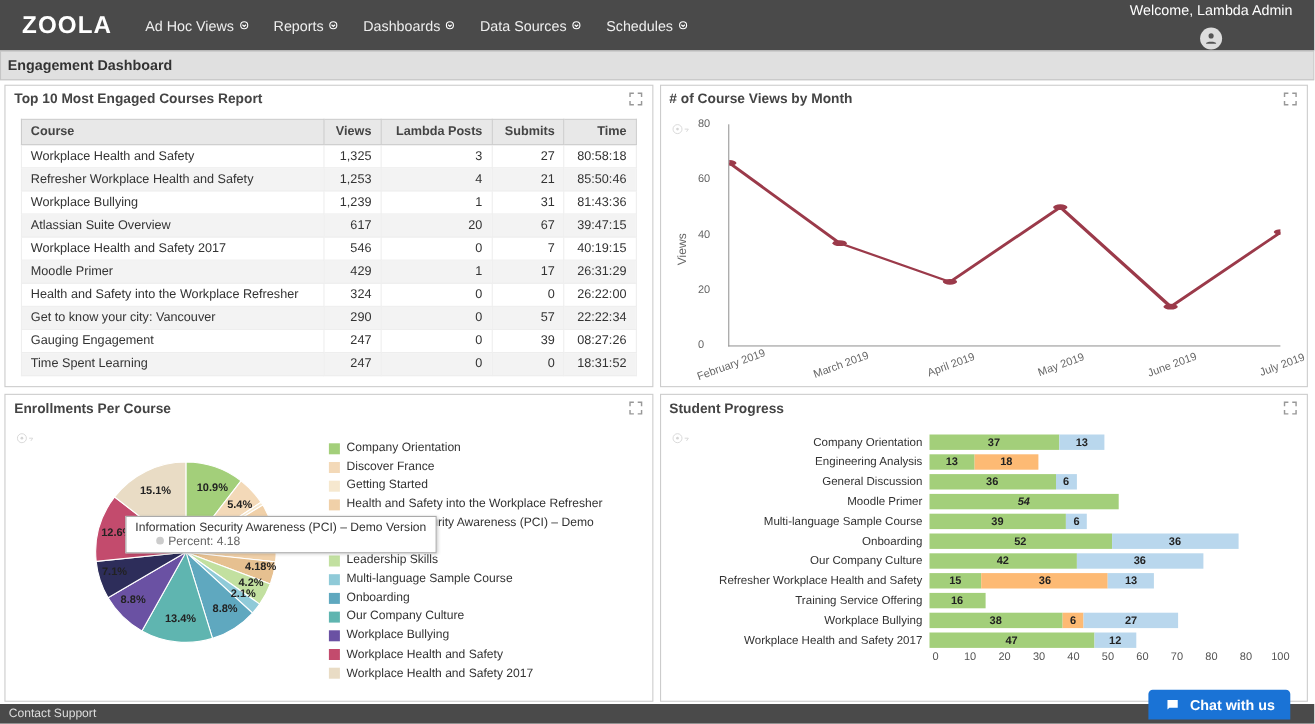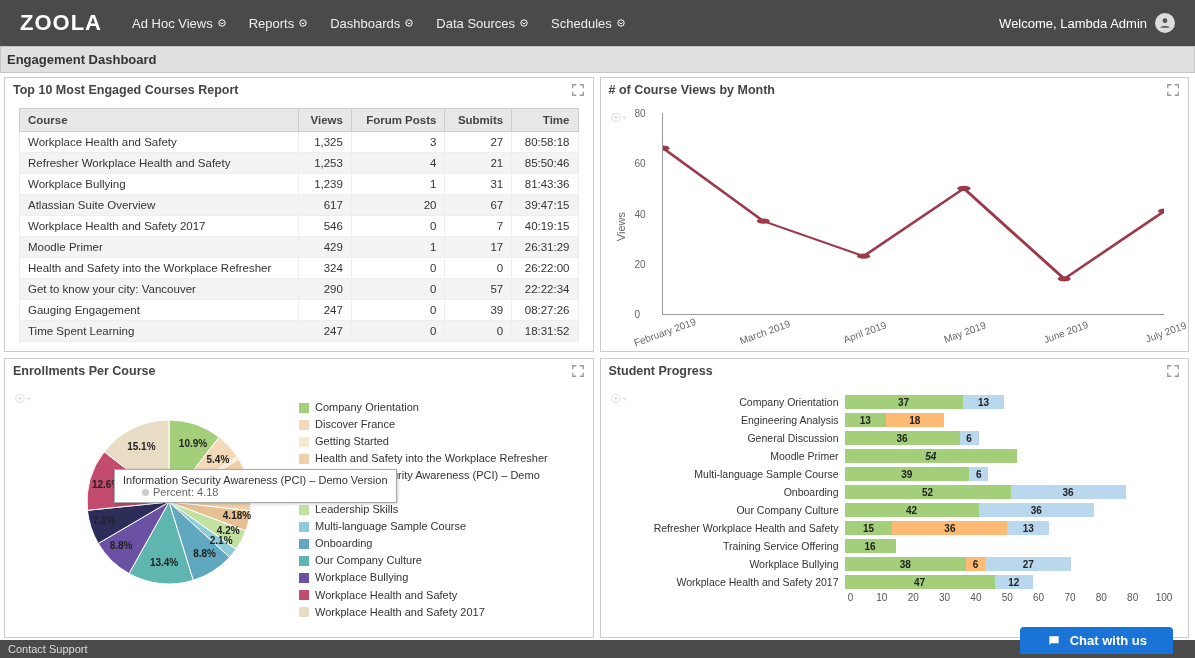--- a/index.html
+++ b/index.html
@@ -18,21 +18,21 @@
     color: #fff;
     height: 46px;
     display: flex;
     align-items: center;
     padding: 0 20px;
   }
   .logo { font-size: 22px; font-weight: bold; letter-spacing: 1px; margin-right: 30px; }
   .nav-items { display: flex; gap: 22px; flex: 1; }
   .nav-item { color: #eee; font-size: 13px; cursor: pointer; display: flex; align-items: center; gap: 4px; }
   .nav-item svg { width: 10px; height: 10px; }
-  .welcome { display: flex; align-items: center; gap: 8px; font-size: 13px; }
+  .welcome { display: flex; align-items: center; gap: 8px; font-size: 13px; flex-direction: column; }
   .welcome .acct { width: 20px; height: 20px; border-radius: 50%; background: #ddd; display: inline-flex; align-items:center; justify-content:center;}
   
   .titlebar {
     background: #e0e0e0;
     border: 1px solid #c5c5c5;
     padding: 5px 6px;
     font-weight: bold;
     font-size: 13px;
     color: #333;
   }
@@ -97,21 +97,21 @@
   .seg { height:100%; display:flex; align-items:center; justify-content:center; font-size:10px; color:#222; font-weight:bold;}
   .seg.a { background:#a3cf7a;}
   .seg.b { background:#fdba74;}
   .seg.c { background:#b9d7ed;}
   .sbar-axis { display:flex; margin-left:206px; font-size:10px; color:#555; position:relative; height:14px;}
   .sbar-axis span { position:absolute; transform:translateX(-50%);}
   
   .footer { position:absolute; left:0; right:0; bottom:0; background:#4a4a4a; color:#ddd; font-size:11px; padding:3px 8px;}
   .chatbtn {
     position:absolute; right:22px; bottom:4px; background:#1a73d6; color:#fff;
-    padding:6px 26px; border-radius:4px 4px 0 0; font-size:13px; font-weight:bold;
+    padding:6px 14px; border-radius:4px 4px 0 0; font-size:13px; font-weight:bold;
     display:flex; align-items:center; gap:8px; cursor:pointer;
   }
 </style>
 </head>
 <body>
 
 <div class="topnav">
   <div class="logo"><span>ZOOLA</span></div>
   <div class="nav-items">
     <div class="nav-item">
@@ -175,21 +175,21 @@
             <path d="M2 6 L2 2 L6 2 M10 2 L14 2 L14 6 M14 10 L14 14 L10 14 M6 14 L2 14 L2 10" fill="none" stroke="#555" stroke-width="1.5"></path>
           </svg>
       </span>
     </div>
     <div class="panel-body">
       <table class="data">
         <thead>
             <tr id="t10-head">
               <th>Course</th>
               <th class="num">Views</th>
-              <th class="num">Forum Posts</th>
+              <th class="num">Lambda Posts</th>
               <th class="num">Submits</th>
               <th class="num">Time</th>
             </tr>
           </thead>
         <tbody id="t10-body">
             <tr>
               <td>Workplace Health and Safety</td>
               <td class="num">1,325</td>
               <td class="num">3</td>
               <td class="num">27</td>

